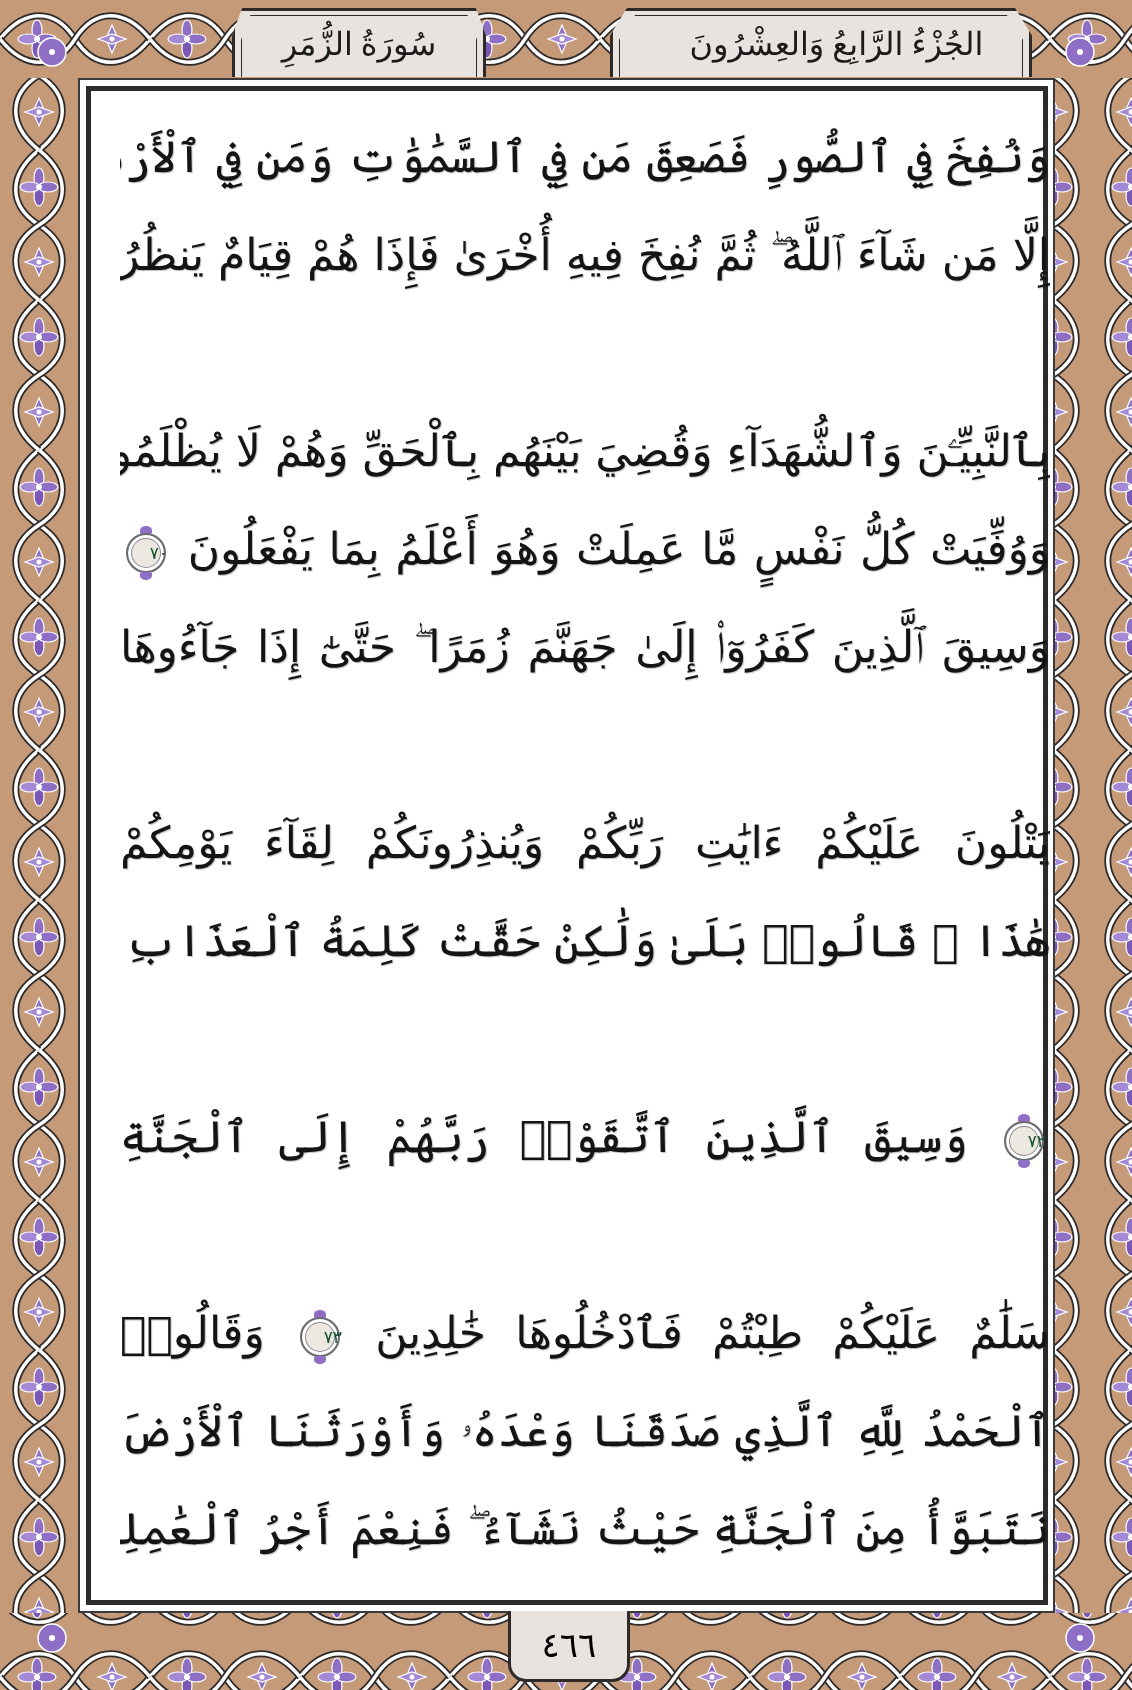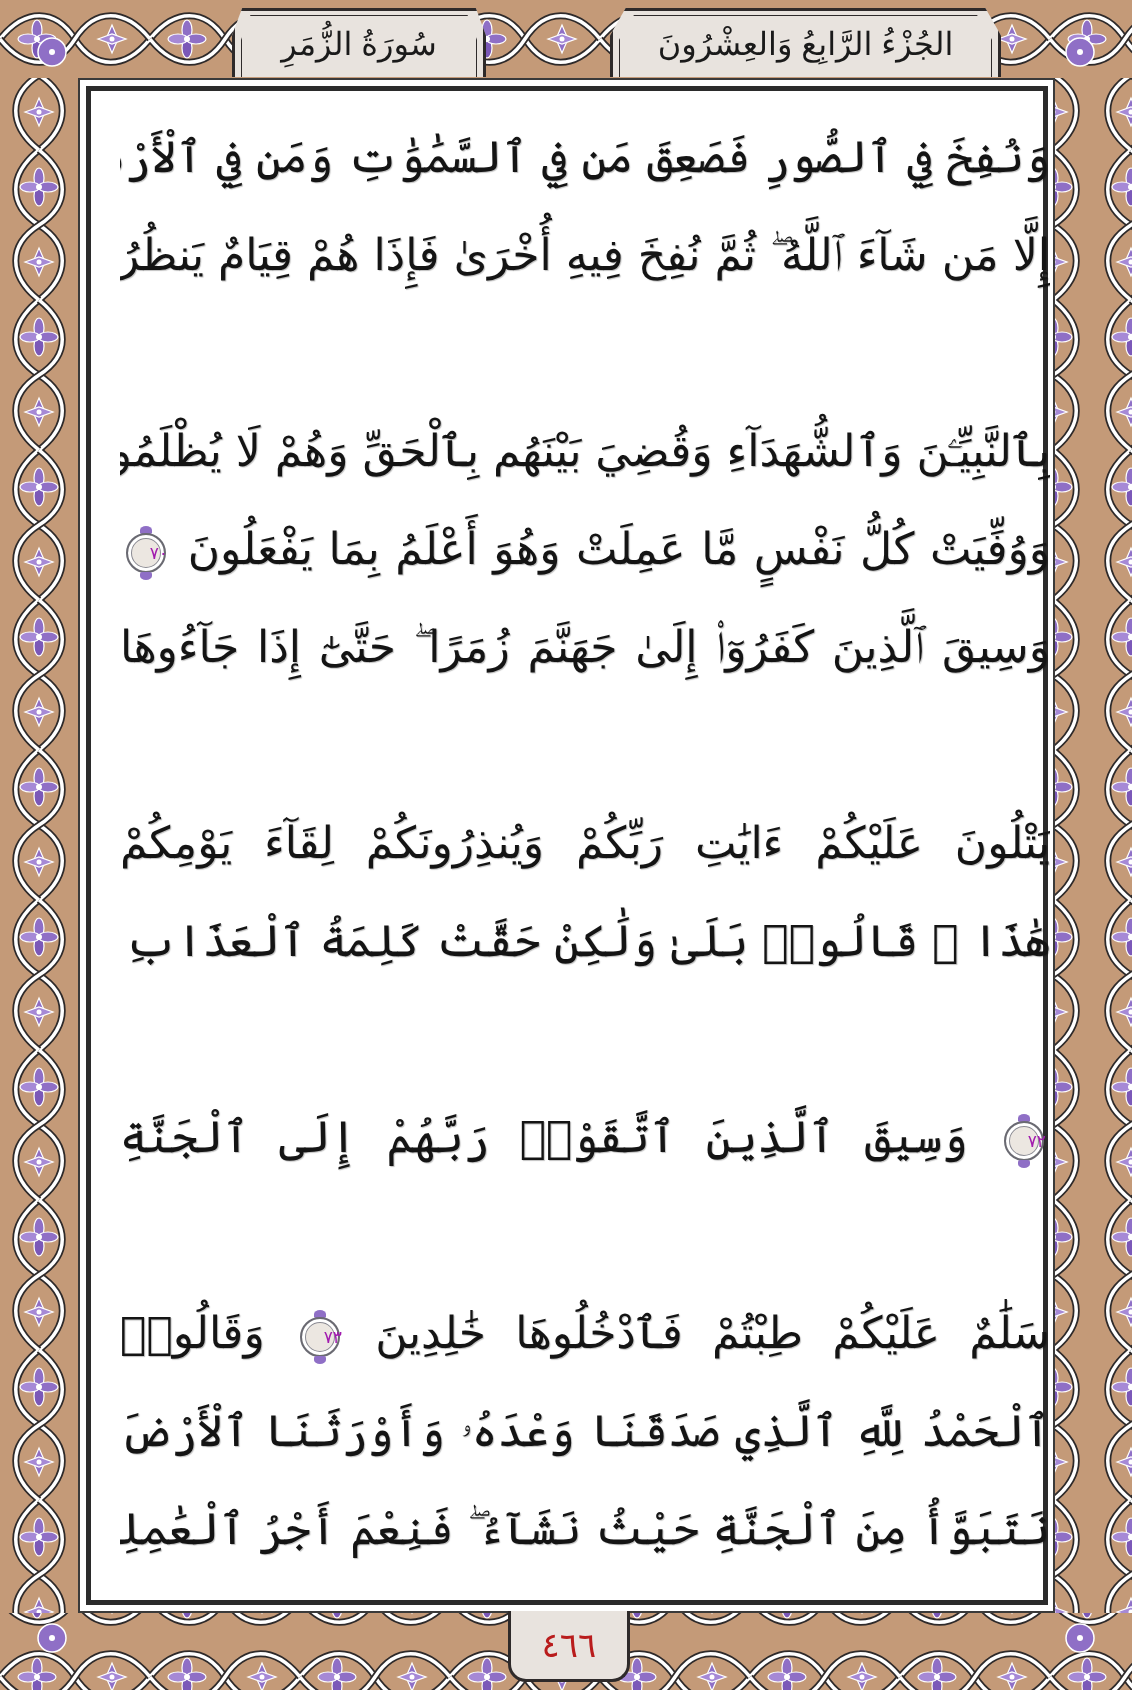--- a/index.html
+++ b/index.html
@@ -10,24 +10,24 @@
   .border-band { position:absolute; inset:0; background:#c49a78; }
   .border-pattern { position:absolute; inset:0; }
 
   
   .cartouche { position:absolute; top:8px; height:66px; background:#e8e3de;
       border:3px solid #2e2a2a; border-bottom:none;
       clip-path:polygon(4% 0,96% 0,100% 40%,100% 100%,0 100%,0 40%);
       display:flex; align-items:center; justify-content:center; }
   .cartouche-inner { position:absolute; inset:4px 6px 0 6px; border:1.5px solid #2e2a2a; border-bottom:none;
       clip-path:polygon(4% 0,96% 0,100% 40%,100% 100%,0 100%,0 40%); }
-  .cartouche-text { position:relative; font-family:Liberation Sans, sans-serif; font-size:32px; color:#1a1a1a;
+  .cartouche-text { position:relative; font-family:Liberation Serif, serif; font-size:32px; color:#1a1a1a;
       direction:rtl; white-space:nowrap; }
   #cart-surah { left:232px; width:248px; }
-  #cart-juz { left:610px; width:385px; }
+  #cart-juz { left:610px; width:385px;padding-left:31px; }
 
   
   .frame-outer { position:absolute; left:78px; top:78px; width:977px; height:1535px;
       background:#ffffff; border:2px solid #3a3a3a; box-sizing:border-box; }
   .frame-inner { position:absolute; left:86px; top:86px; width:962px; height:1519px;
       background:#ffffff; border:5px solid #2b2b2b; box-sizing:border-box; }
 
   .text-area { position:absolute; left:120px; top:112px; width:930px; height:1490px;
       direction:rtl; }
   .line { position:absolute; right:0; width:930px; height:90px;
@@ -37,28 +37,28 @@
   .ayah { display:inline-block; vertical-align:middle; width:44px; height:54px; margin:0 4px;
       position:relative; }
   .ayah .ring { position:absolute; left:2px; top:7px; width:40px; height:40px; border-radius:50%;
       background:#ece7e1; border:2px solid #6a6a72; box-sizing:border-box;
       box-shadow: inset 0 0 0 3px #ffffff, inset 0 0 0 4px #8a8a92; }
   .ayah .cap-top, .ayah .cap-bot { position:absolute; left:16px; width:12px; height:8px;
       background:#8f6fc6; border-radius:50% 50% 20% 20%; }
   .ayah .cap-top { top:0; }
   .ayah .cap-bot { bottom:0; border-radius:20% 20% 50% 50%; }
   .ayah .num { position:absolute; left:0; top:7px; width:44px; height:40px; line-height:40px;
-      text-align:center; font-family:"DejaVu Sans", sans-serif; font-size:17px; color:#a21caf;
+      text-align:center; font-family:"DejaVu Sans", sans-serif; font-size:17px; color:#14532d;
       text-shadow:none; direction:rtl; }
 
   
   .page-num-box { position:absolute; left:508px; top:1611px; width:116px; height:68px;
       background:#e8e3de; border:3px solid #2e2a2a; border-top:none;
       border-radius:0 0 18px 18px; display:flex; align-items:center; justify-content:center; }
-  .page-num { font-family:"DejaVu Sans", sans-serif; font-size:34px; color:#b91c1c; direction:rtl; }
+  .page-num { font-family:"DejaVu Sans", sans-serif; font-size:34px; color:#000000; direction:rtl; }
 </style>
 </head>
 <body>
 
 <div class="border-band">
   <svg class="border-pattern" width="1132" height="1690" viewBox="0 0 1132 1690" xmlns="http://www.w3.org/2000/svg">
     <defs>
       <pattern id="vine-v" x="0" y="0" width="78" height="150" patternUnits="userSpaceOnUse">
         <rect width="78" height="150" fill="#c49a78"></rect>
         <path d="M39 0 C8 25 8 55 39 75 C70 95 70 125 39 150" fill="none" stroke="#2e2a2a" stroke-width="7"></path>

